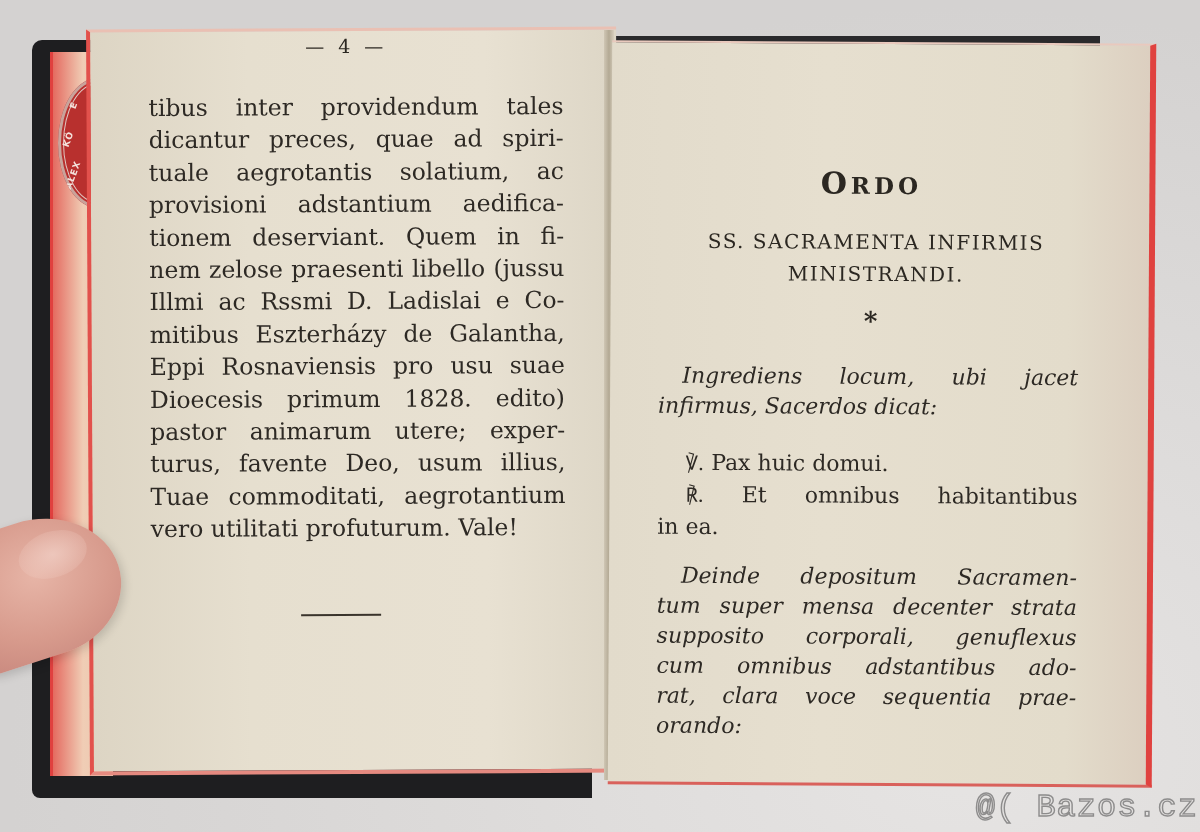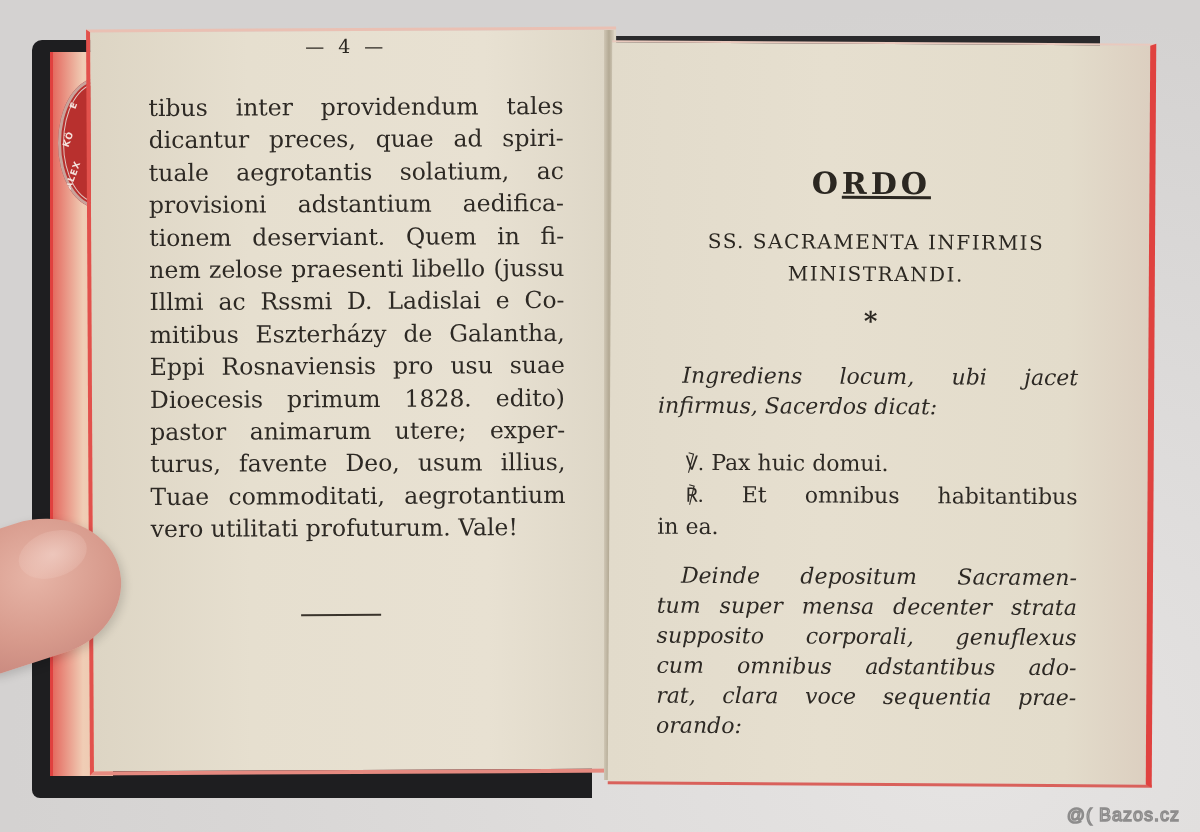--- a/index.html
+++ b/index.html
@@ -82,21 +82,21 @@
     .end-rule {
       position: absolute; left: 208px; top: 583px; width: 80px; height: 0;
       border-top: 2px solid #3a342c;
     }
 
     .title {
       position: absolute; left: 0; width: 520px; top: 122px; text-align: center;
       font-family: "DejaVu Serif", serif; font-weight: bold; font-size: 30px;
       letter-spacing: 4px; color: #2b2721;
     }
-    .title .small { font-size: 30px; text-decoration: underline; }
+    .title .small { font-size: 23px; }
     .subtitle {
       position: absolute; left: 0; width: 530px; text-align: center;
       font-family: "DejaVu Serif", serif; font-size: 20px; letter-spacing: 1.5px; color: #2b2721;
     }
     .subtitle.s1 { top: 186px; }
     .subtitle.s2 { top: 218px; }
     .asterisk {
       position: absolute; left: 0; width: 520px; top: 262px; text-align: center;
       font-size: 26px; font-weight: bold; color: #2b2721;
     }
@@ -125,22 +125,22 @@
       background: radial-gradient(ellipse at 55% 40%, #e7b5a7 0%, #d79a8c 55%, #c4837a 100%);
       transform: rotate(-18deg);
       box-shadow: 2px 4px 10px rgba(0,0,0,0.15);
     }
     .nail-hint {
       position: absolute; left: 88px; top: 18px; width: 70px; height: 46px; border-radius: 50%;
       background: radial-gradient(ellipse, rgba(240,205,195,0.8), rgba(230,180,170,0));
     }
 
     .watermark {
-      position: absolute; right: 20px; bottom: 6px;
-      font-family: Liberation Sans, sans-serif; font-size: 18px; color: transparent;
+      position: absolute; right: 2px; bottom: 6px;
+      font-family: Liberation Mono, monospace; font-size: 32px; color: transparent;
       -webkit-text-stroke: 1.4px #8d8c8c; letter-spacing: 1px;
     }
   </style>
 </head>
 <body>
 
 <div class="scene">
 
   <div class="cover-left"></div>
   <div class="cover-right"></div>

